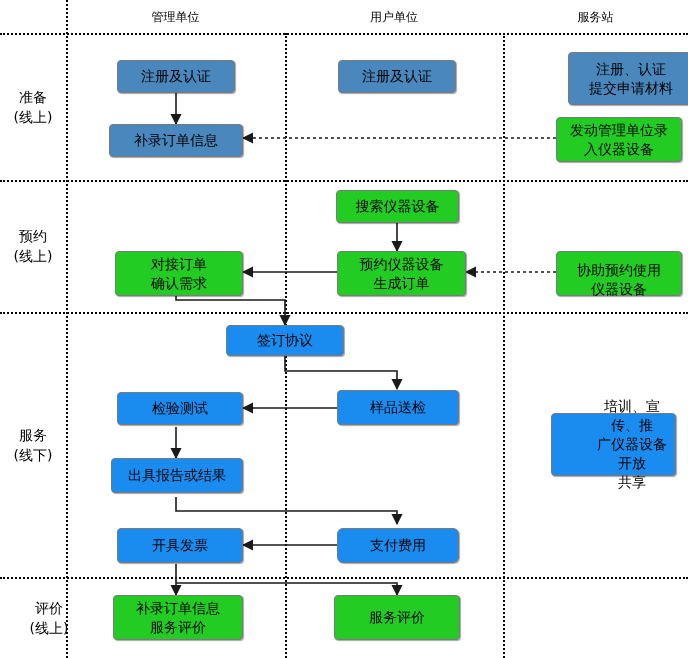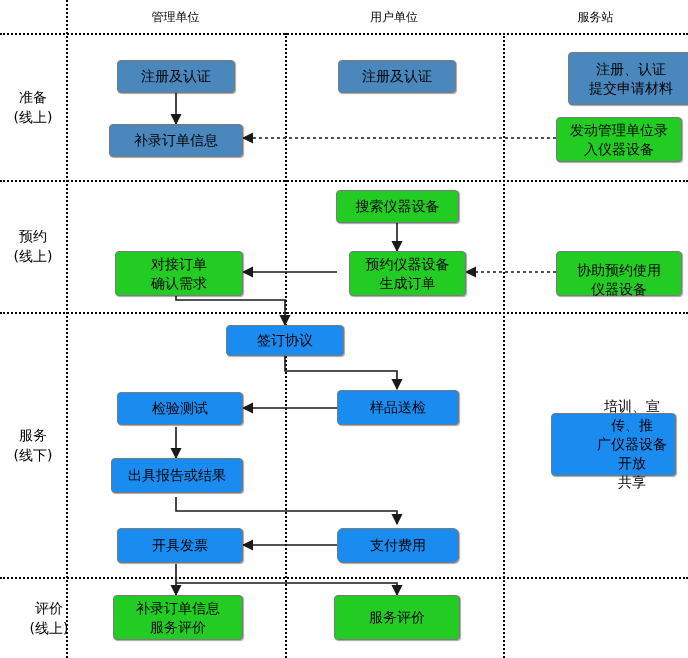--- a/index.html
+++ b/index.html
@@ -138,21 +138,21 @@
       <span style="display:block;">入仪器设备</span>
     </span>
   </div>
 
   <div class="node green" style="left:336px;top:190px;width:123px;height:33px;">
     <span>
       <span>搜索仪器设备</span>
     </span>
   </div>
 
-  <div class="node green" style="left:337px;top:251px;width:117px;height:45px;margin-left:12px;">
+  <div class="node green" style="left:337px;top:251px;width:129px;height:45px;">
     <span>
       <span style="display:block;">预约仪器设备</span>
       <span style="display:block;">生成订单</span>
     </span>
   </div>
 
   <div class="node green" style="left:115px;top:251px;width:128px;height:45px;">
     <span>
       <span style="display:block;">对接订单</span>
       <span style="display:block;">确认需求</span>

